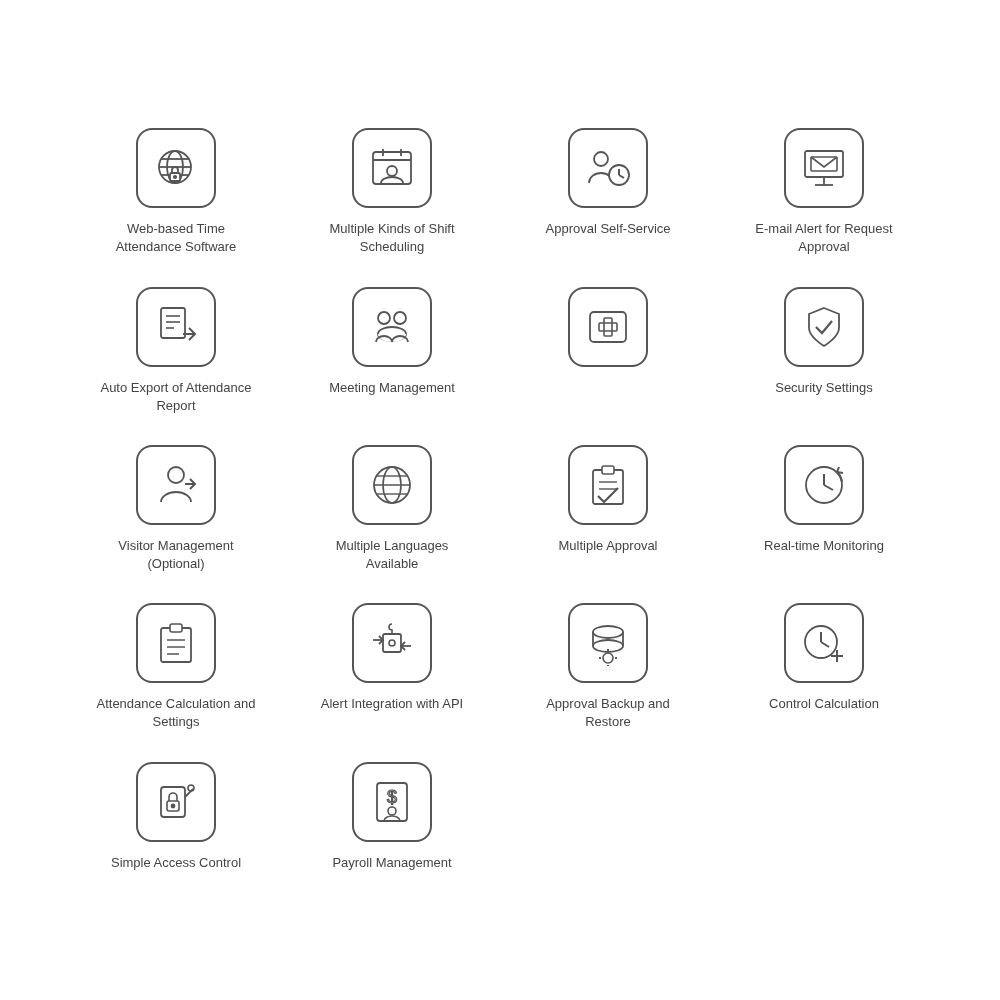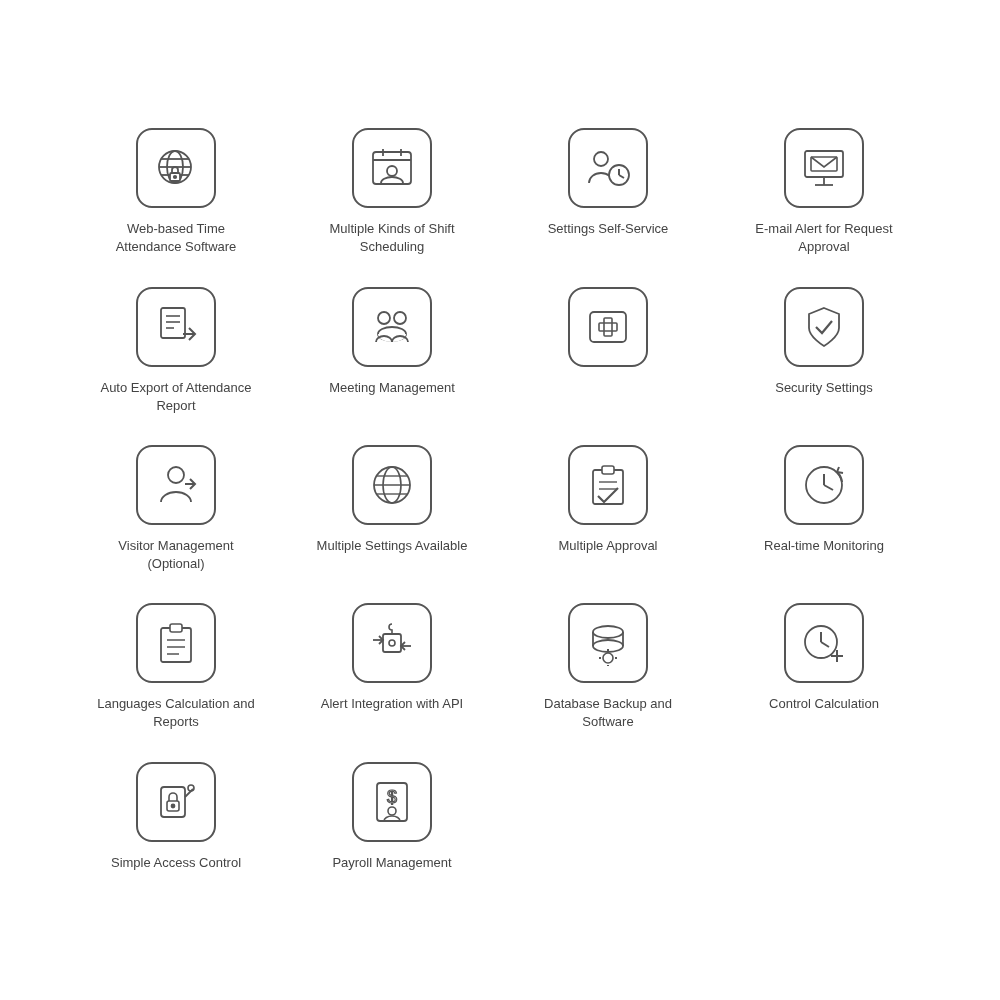--- a/index.html
+++ b/index.html
@@ -99,21 +99,21 @@
       <svg viewBox="0 0 46 46">
 
         <circle cx="16" cy="14" r="7" stroke="#555" stroke-width="1.8" fill="none"></circle>
         <path d="M4 38 a12 10 0 0 1 24 0" stroke="#555" stroke-width="1.8" fill="none"></path>
 
         <circle cx="34" cy="30" r="10" stroke="#555" stroke-width="1.8" fill="white"></circle>
         <line x1="34" y1="24" x2="34" y2="30" stroke="#555" stroke-width="2"></line>
         <line x1="34" y1="30" x2="39" y2="33" stroke="#555" stroke-width="2"></line>
       </svg>
     </div>
-    <span class="feature-label">Settings Self-Service</span>
+    <span class="feature-label">Approval Self-Service</span>
   </div>
 
   <div class="feature-item">
     <div class="icon-box">
       <svg viewBox="0 0 46 46">
 
         <rect x="4" y="6" width="38" height="26" rx="2" stroke="#555" stroke-width="1.8" fill="none"></rect>
         <line x1="23" y1="32" x2="23" y2="40" stroke="#555" stroke-width="1.8"></line>
         <line x1="14" y1="40" x2="32" y2="40" stroke="#555" stroke-width="1.8"></line>
 
@@ -199,21 +199,21 @@
     <div class="icon-box">
       <svg viewBox="0 0 46 46">
 
         <circle cx="23" cy="23" r="18" stroke="#555" stroke-width="1.8" fill="none"></circle>
         <ellipse cx="23" cy="23" rx="9" ry="18" stroke="#555" stroke-width="1.6" fill="none"></ellipse>
         <line x1="5" y1="23" x2="41" y2="23" stroke="#555" stroke-width="1.6"></line>
         <line x1="7" y1="14" x2="39" y2="14" stroke="#555" stroke-width="1.4"></line>
         <line x1="7" y1="32" x2="39" y2="32" stroke="#555" stroke-width="1.4"></line>
       </svg>
     </div>
-    <span class="feature-label">Multiple Settings Available</span>
+    <span class="feature-label">Multiple Languages Available</span>
   </div>
 
   <div class="feature-item">
     <div class="icon-box">
       <svg viewBox="0 0 46 46">
 
         <rect x="8" y="8" width="30" height="34" rx="2" stroke="#555" stroke-width="1.8" fill="none"></rect>
         <rect x="17" y="4" width="12" height="8" rx="2" stroke="#555" stroke-width="1.6" fill="white"></rect>
 
         <line x1="14" y1="20" x2="32" y2="20" stroke="#555" stroke-width="1.4"></line>
@@ -245,21 +245,21 @@
       <svg viewBox="0 0 46 46">
 
         <rect x="8" y="8" width="30" height="34" rx="2" stroke="#555" stroke-width="1.8" fill="none"></rect>
         <rect x="17" y="4" width="12" height="8" rx="2" stroke="#555" stroke-width="1.6" fill="white"></rect>
 
         <line x1="14" y1="20" x2="32" y2="20" stroke="#555" stroke-width="1.5"></line>
         <line x1="14" y1="27" x2="32" y2="27" stroke="#555" stroke-width="1.5"></line>
         <line x1="14" y1="34" x2="26" y2="34" stroke="#555" stroke-width="1.5"></line>
       </svg>
     </div>
-    <span class="feature-label">Languages Calculation and Reports</span>
+    <span class="feature-label">Attendance Calculation and Settings</span>
   </div>
 
   <div class="feature-item">
     <div class="icon-box">
       <svg viewBox="0 0 46 46">
 
         <rect x="14" y="14" width="18" height="18" rx="2" stroke="#555" stroke-width="1.8" fill="none"></rect>
 
         <path d="M23 14 v-4 a3 3 0 0 1 0-6" stroke="#555" stroke-width="1.6" fill="none"></path>
 
@@ -283,21 +283,21 @@
         <line x1="38" y1="12" x2="38" y2="26" stroke="#555" stroke-width="1.8"></line>
         <ellipse cx="23" cy="26" rx="15" ry="6" stroke="#555" stroke-width="1.8" fill="none"></ellipse>
 
         <circle cx="23" cy="38" r="5" stroke="#555" stroke-width="1.6" fill="none"></circle>
         <line x1="23" y1="31" x2="23" y2="29" stroke="#555" stroke-width="2"></line>
         <line x1="23" y1="45" x2="23" y2="47" stroke="#555" stroke-width="2"></line>
         <line x1="16" y1="38" x2="14" y2="38" stroke="#555" stroke-width="2"></line>
         <line x1="32" y1="38" x2="30" y2="38" stroke="#555" stroke-width="2"></line>
       </svg>
     </div>
-    <span class="feature-label">Database Backup and Software</span>
+    <span class="feature-label">Approval Backup and Restore</span>
   </div>
 
   <div class="feature-item">
     <div class="icon-box">
       <svg viewBox="0 0 46 46">
 
         <circle cx="20" cy="22" r="16" stroke="#555" stroke-width="1.8" fill="none"></circle>
         <line x1="20" y1="12" x2="20" y2="22" stroke="#555" stroke-width="2"></line>
         <line x1="20" y1="22" x2="28" y2="27" stroke="#555" stroke-width="2"></line>
 

